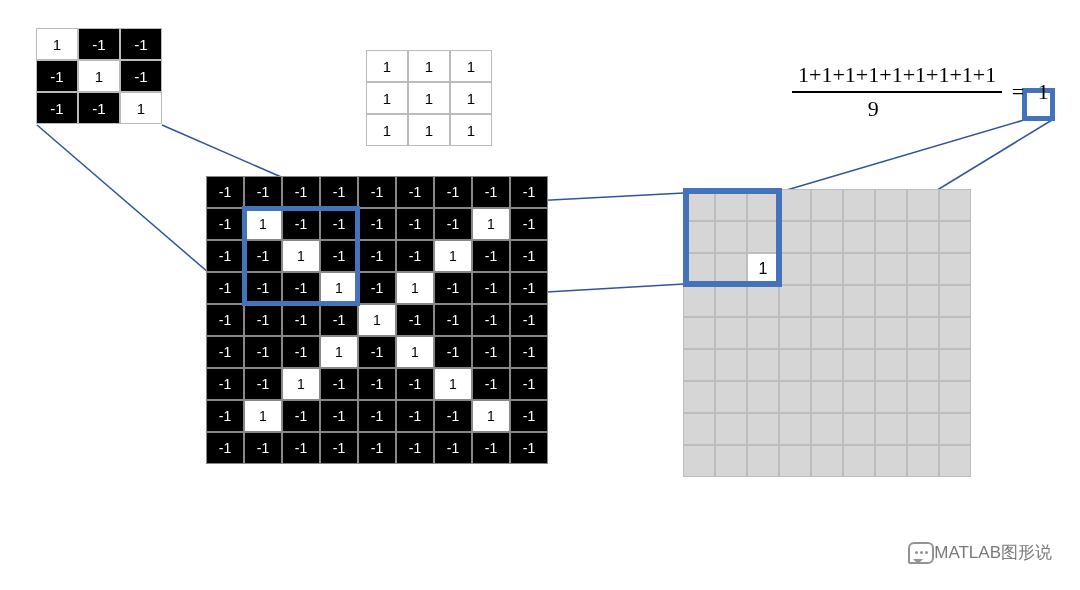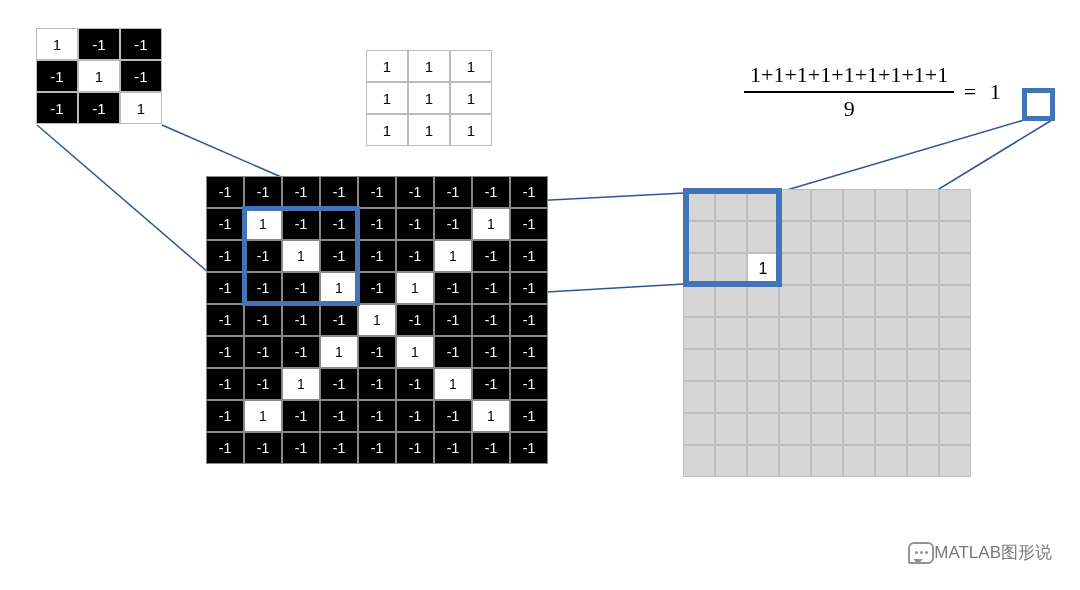--- a/index.html
+++ b/index.html
@@ -54,21 +54,21 @@
 
   
   .formula {
     position: absolute; top: 62px; left: 744px;
     font-family: Georgia, "Times New Roman", serif;
     font-size: 22px;
     text-align: center;
     color: #000;
   }
   .frac { display: inline-block; vertical-align: middle; }
-  .frac .num { display: block; padding: 0 6px 3px; border-bottom: 2px solid #000; }
+  .frac .num { display: block; padding: 0 6px 3px; border-bottom: 2px solid #000; margin-left: 48px; }
   .frac .den { display: block; padding-top: 3px; }
   .eq { vertical-align: middle; padding: 0 4px; }
 
   
   .wm {
     position: absolute;
     right: 28px;
     bottom: 26px;
     display: flex;
     align-items: center;

